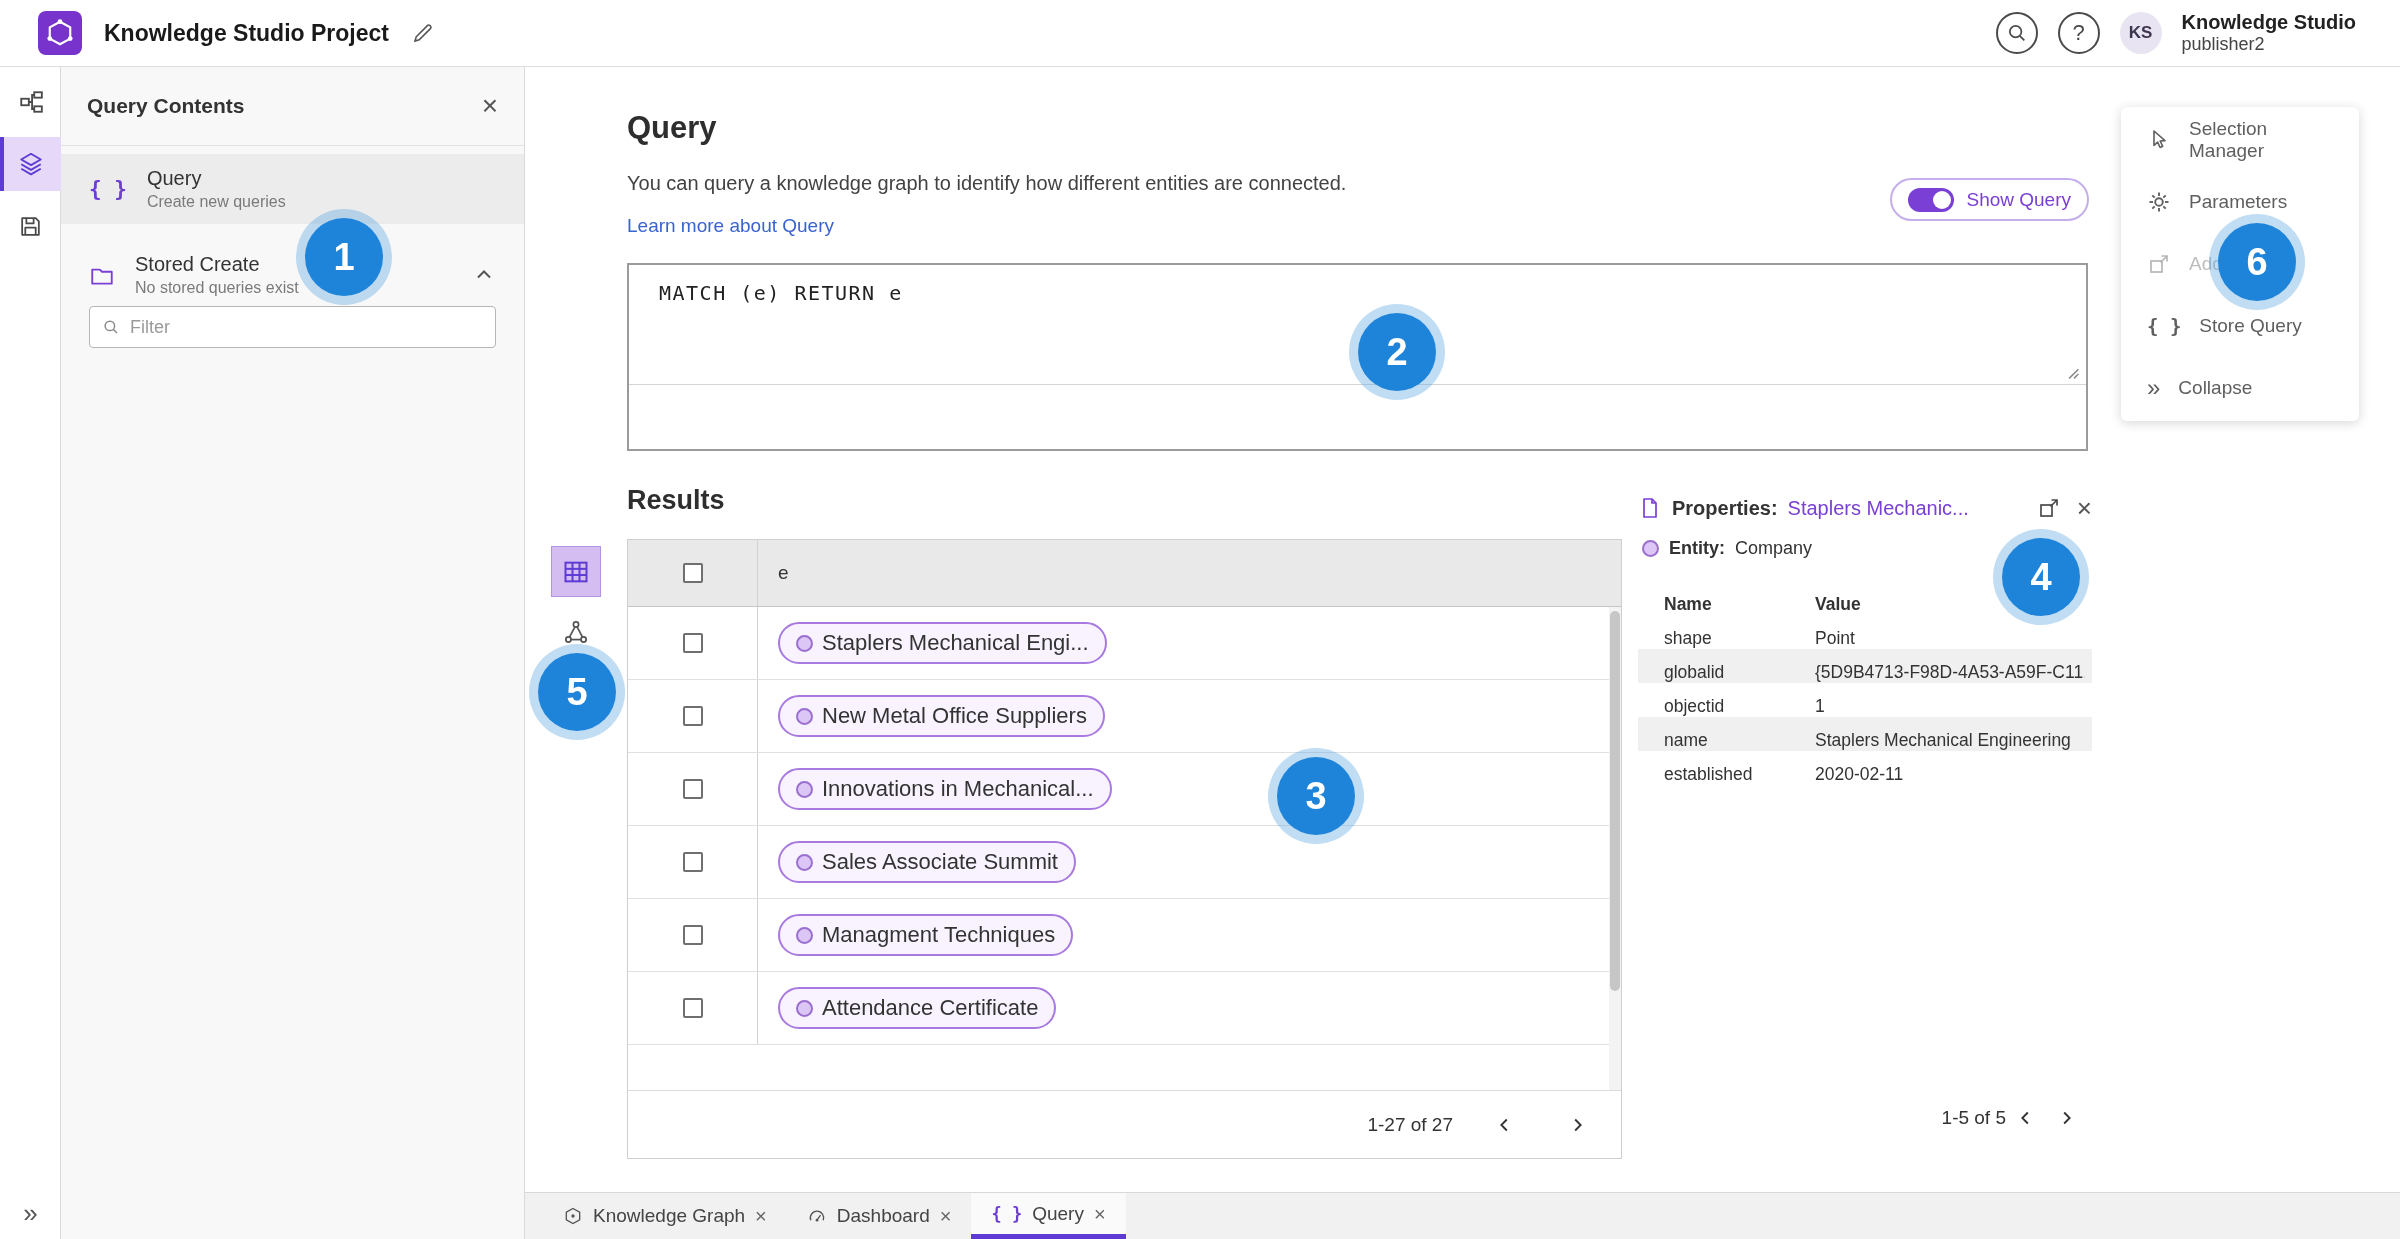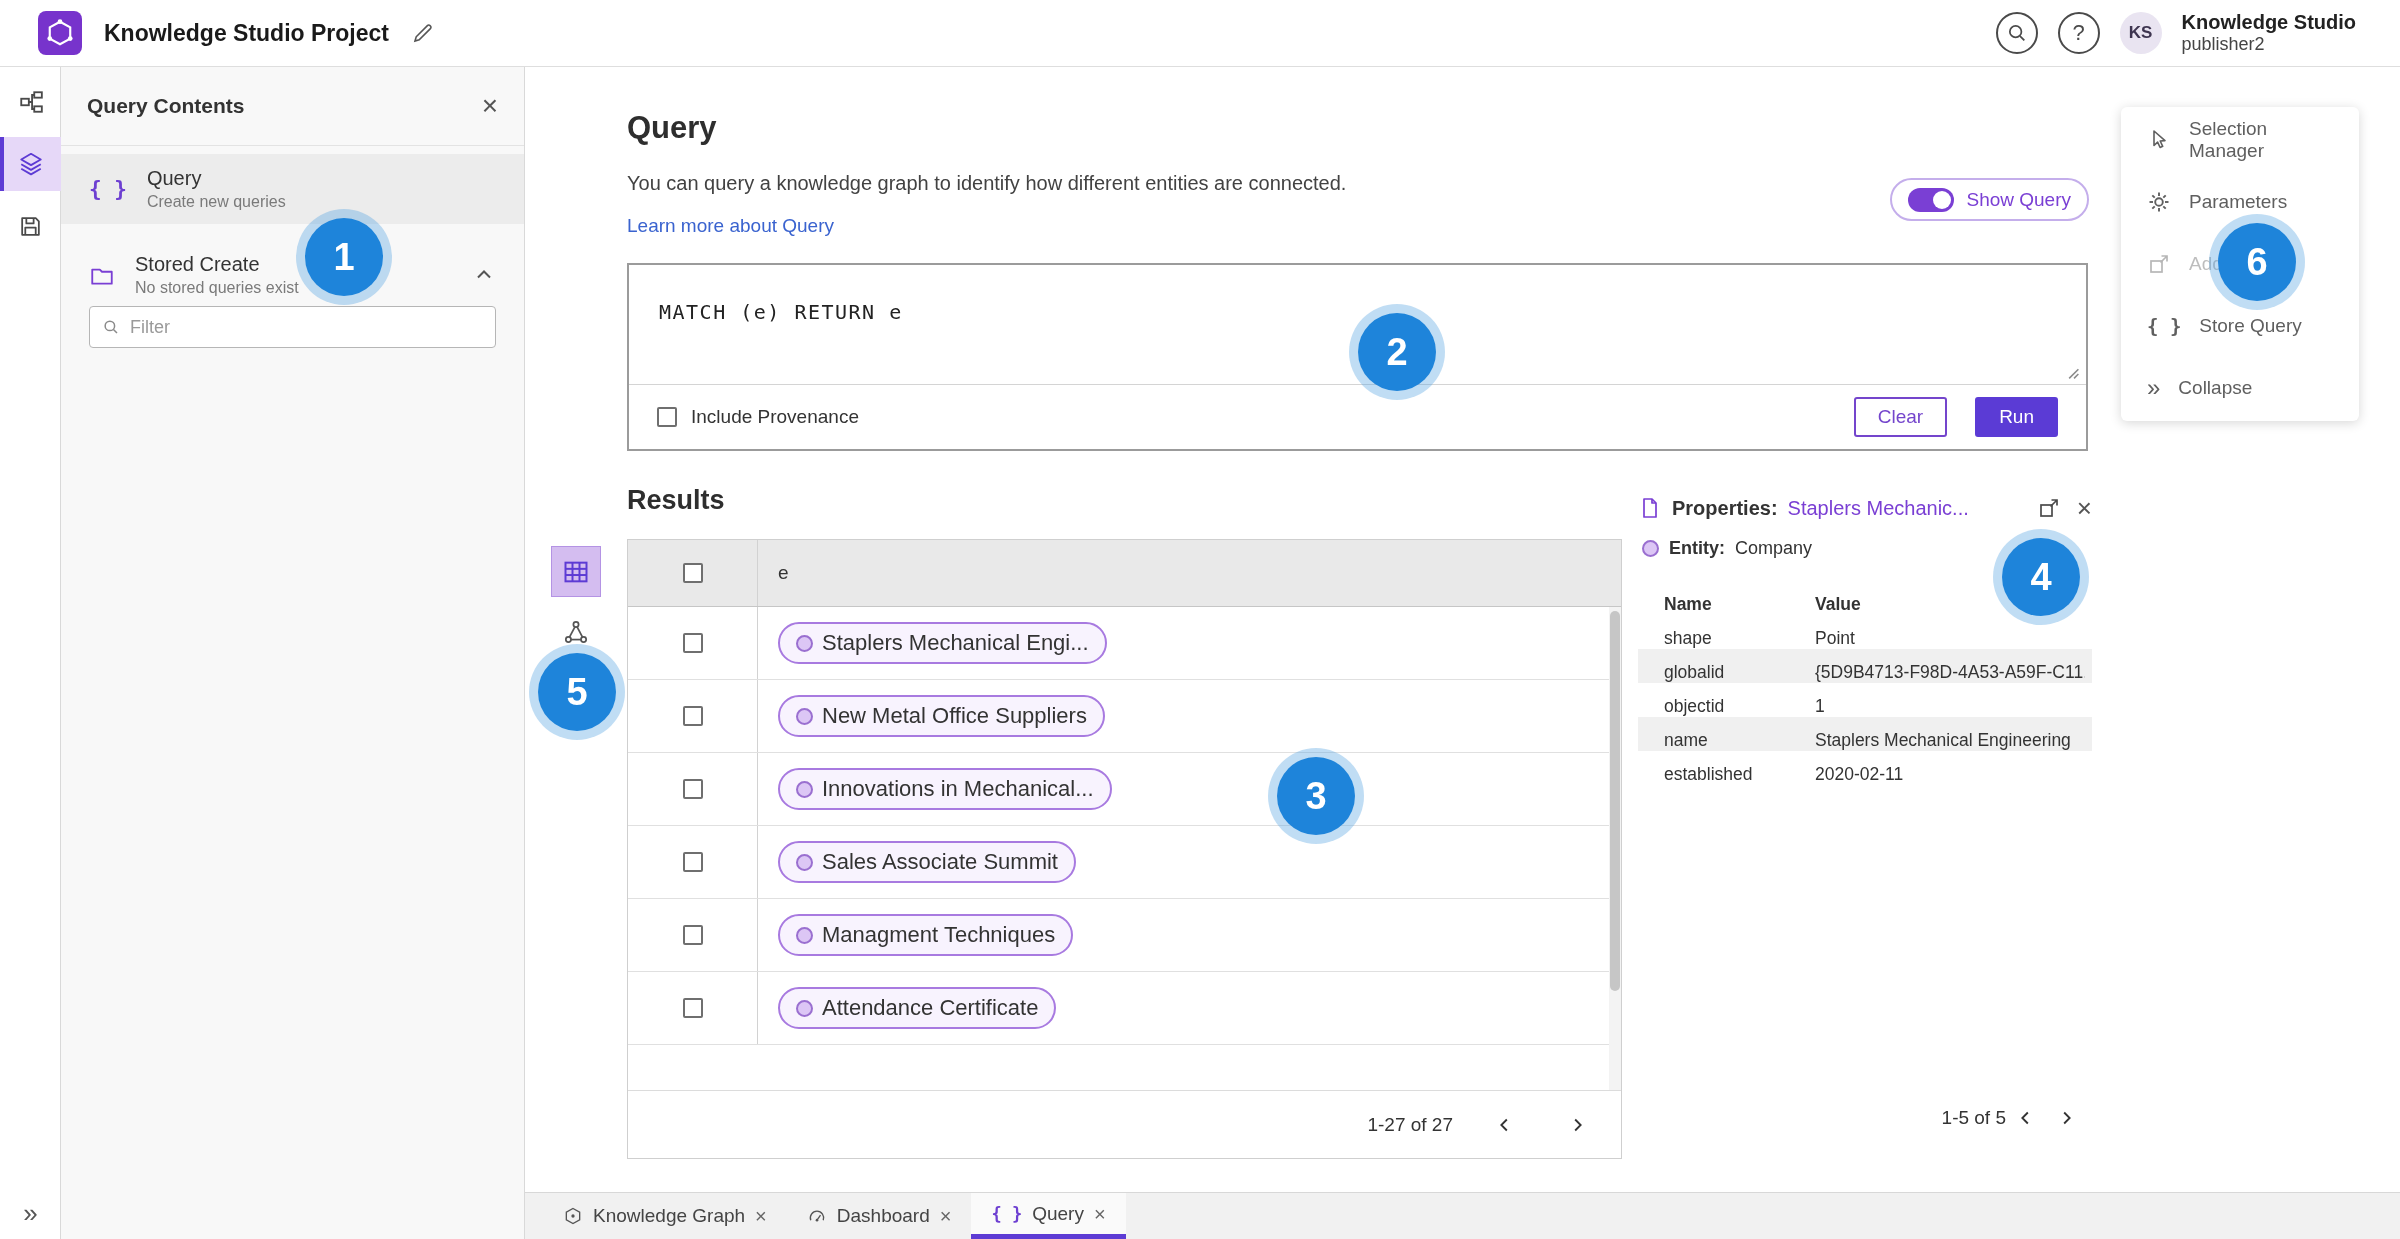--- a/index.html
+++ b/index.html
@@ -61,21 +61,21 @@
   .q-desc  { position:absolute; left:627px; top:172px; font-size:20px; color:#424242; }
   .q-link  { position:absolute; left:627px; top:215px; font-size:19px; color:#3a63cf; text-decoration:none; }
   .show-query { position:absolute; right:311px; top:178px; height:43px; border:2px solid #c4aeeb;
                 border-radius:22px; display:flex; align-items:center; gap:12px; padding:0 16px; background:#fff; }
   .switch { width:46px; height:24px; border-radius:12px; background:#7a3fd4; position:relative; }
   .switch .knob { position:absolute; top:3px; right:3px; width:18px; height:18px; border-radius:50%; background:#fff; }
   .show-query .lbl { color:#7a3fd4; font-size:19px; }
 
   .editor { position:absolute; left:627px; top:263px; width:1461px; height:188px;
             border:2px solid #9b9b9b; background:#fff; }
-  .editor-text { position:relative; height:120px; border-bottom:1px solid #d4d4d4; padding:35px 30px;
+  .editor-text { position:relative; height:120px; border-bottom:1px solid #d4d4d4; padding:16px 30px;
                  font-family:"DejaVu Sans Mono", monospace; font-size:20px; letter-spacing:1.5px; color:#222; }
   .resize-glyph { position:absolute; right:6px; bottom:4px; }
   .editor-footer { height:64px; display:flex; align-items:center; padding:0 28px; gap:14px; }
   .checkbox { width:20px; height:20px; border:2px solid #6f6f6f; border-radius:2px; background:#fff; flex:none; }
   .cb-label { font-size:19px; color:#333; }
   .btn { height:40px; padding:0 22px; border-radius:3px; font-size:19px; display:flex; align-items:center; }
   .btn-clear { margin-left:auto; background:#fff; border:2px solid #7445cc; color:#7445cc; }
   .btn-run { background:#5b3bd5; border:2px solid #5b3bd5; color:#fff; margin-left:14px; }
 
   .results-title { position:absolute; left:627px; top:485px; font-size:27px; font-weight:bold; color:#2e2e2e; }
@@ -268,26 +268,20 @@
 <div class="editor">
   <div class="editor-text">
     <span>MATCH (e) RETURN e</span>
     <span class="resize-glyph">
       <svg width="13" height="13" viewBox="0 0 12 12" stroke="#8a8a8a" stroke-width="1.4">
         <line x1="2" y1="10.5" x2="10.5" y2="2"></line>
           <line x1="6.5" y1="10.5" x2="10.5" y2="6.5"></line>
       </svg>
     </span>
   </div>
-  <div class="editor-footer">
-    <span class="checkbox"></span>
-    <span class="cb-label">Include Provenance</span>
-    <div class="btn btn-clear">Clear</div>
-    <div class="btn btn-run">Run</div>
-  </div>
 </div>
 
 <div class="results-title">Results</div>
 
 <div class="tool-table">
   <span>
     <svg width="28" height="28" viewBox="0 0 24 24" fill="none" stroke="#5d3bd4" stroke-width="1.7">
       <rect x="3" y="4" width="18" height="16"></rect>
       <line x1="3" y1="9.3" x2="21" y2="9.3"></line>
         <line x1="3" y1="14.6" x2="21" y2="14.6"></line>

